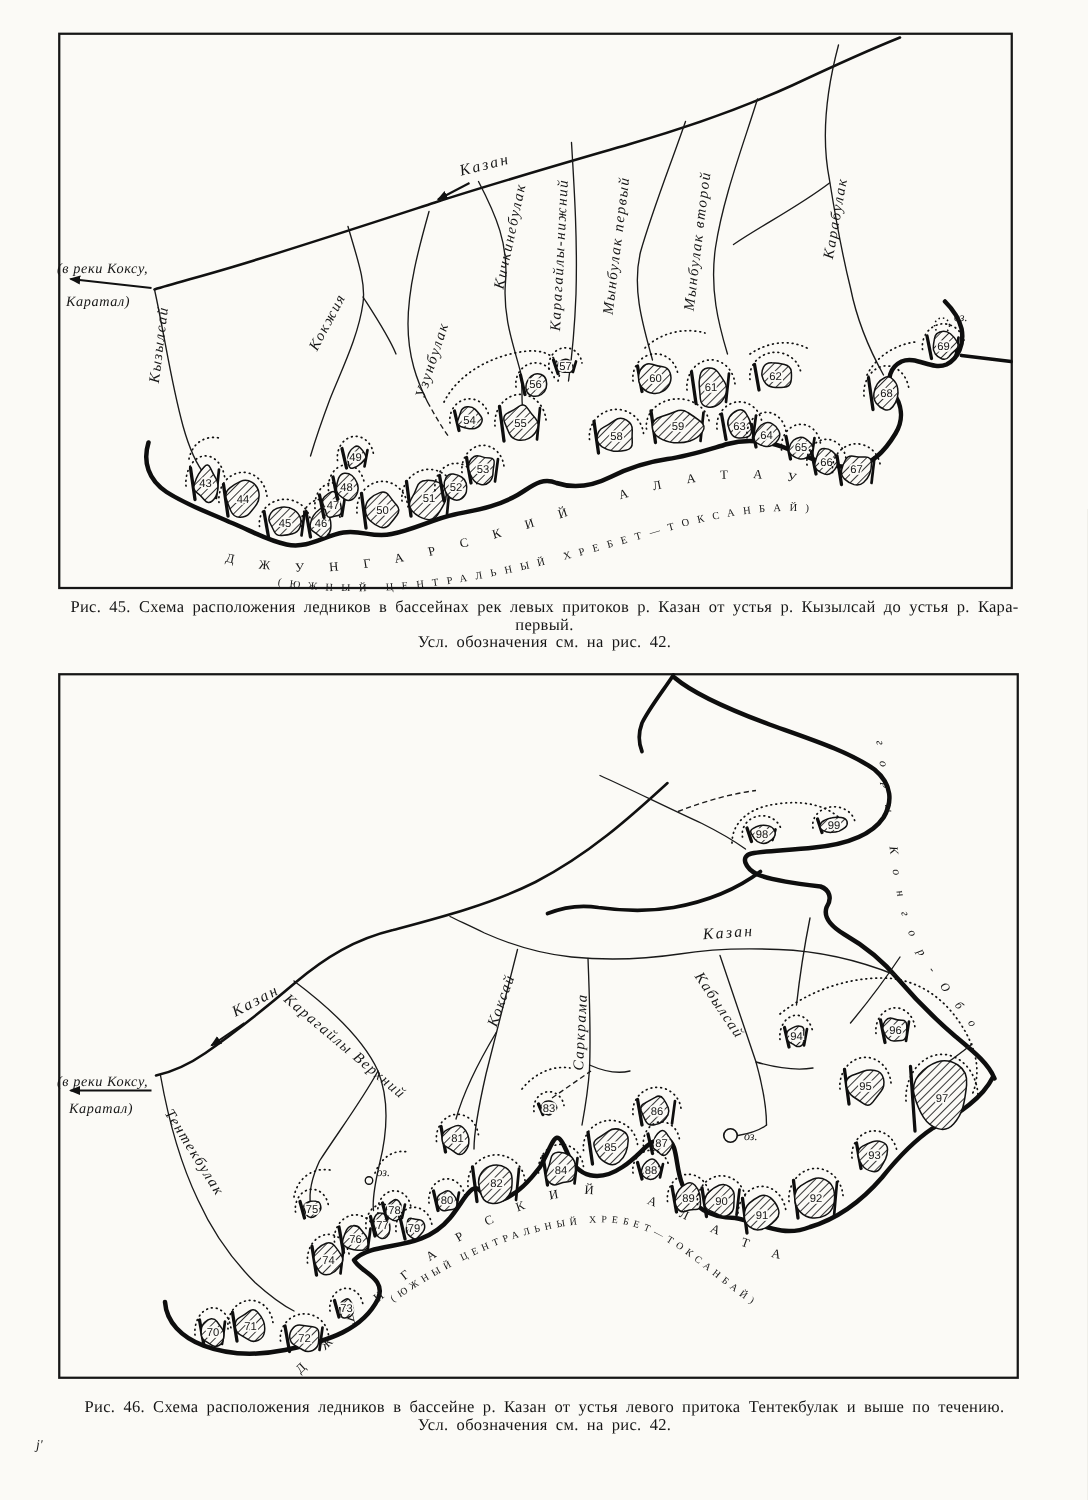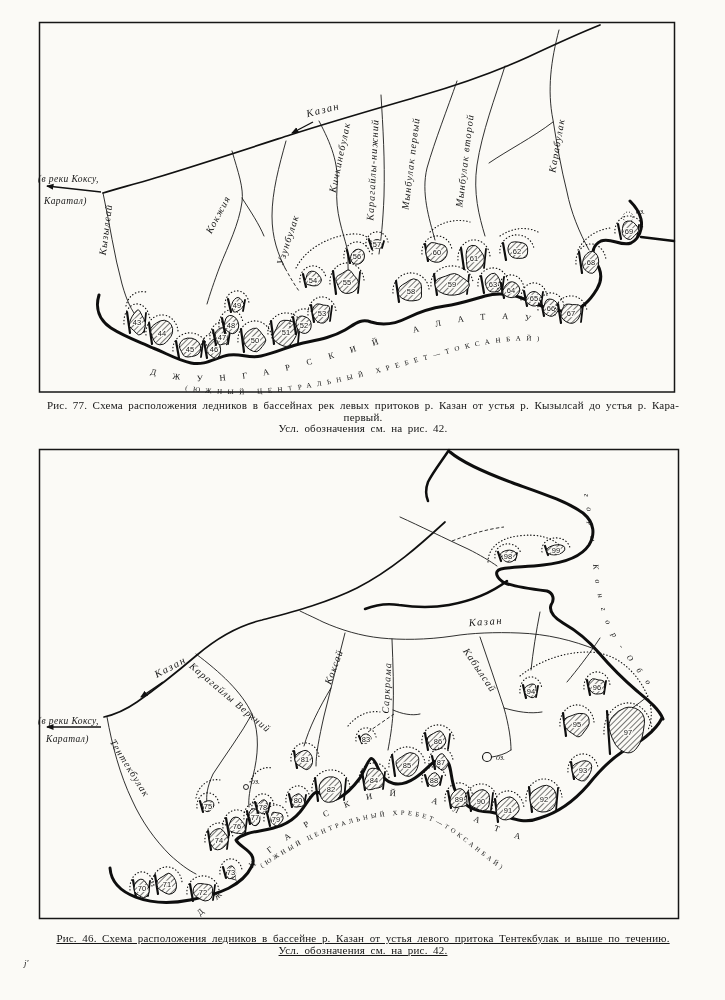--- a/index.html
+++ b/index.html
@@ -434,25 +434,25 @@
     <text class="ridge-t2b">
       <textPath href="#p46b">(ЮЖНЫЙ ЦЕНТРАЛЬНЫЙ ХРЕБЕТ—ТОКСАНБАЙ)</textPath>
     </text>
     <text class="ridge-t3">
       <textPath href="#p46c">горы Конгор-Обо</textPath>
     </text>
   </g>
 </svg>
 
 <div class="caption" style="top:400px;">
-  <div>Рис. 77. Схема расположения ледников в бассейнах рек левых притоков р. Казан от устья р. Кызылсай до устья р. Кара-</div>
+  <div>Рис. 45. Схема расположения ледников в бассейнах рек левых притоков р. Казан от устья р. Кызылсай до устья р. Кара-</div>
   <div>первый.</div>
   <div>Усл. обозначения см. на рис. 42.</div>
 </div>
 
-<div class="caption" style="top:933px;text-decoration:underline;">
+<div class="caption" style="top:933px;">
   <div>Рис. 46. Схема расположения ледников в бассейне р. Казан от устья левого притока Тентекбулак и выше по течению.</div>
   <div>Усл. обозначения см. на рис. 42.</div>
 </div>
 
 <div class="printmark">j'</div>
 
 </div>
 
 </body></html>

